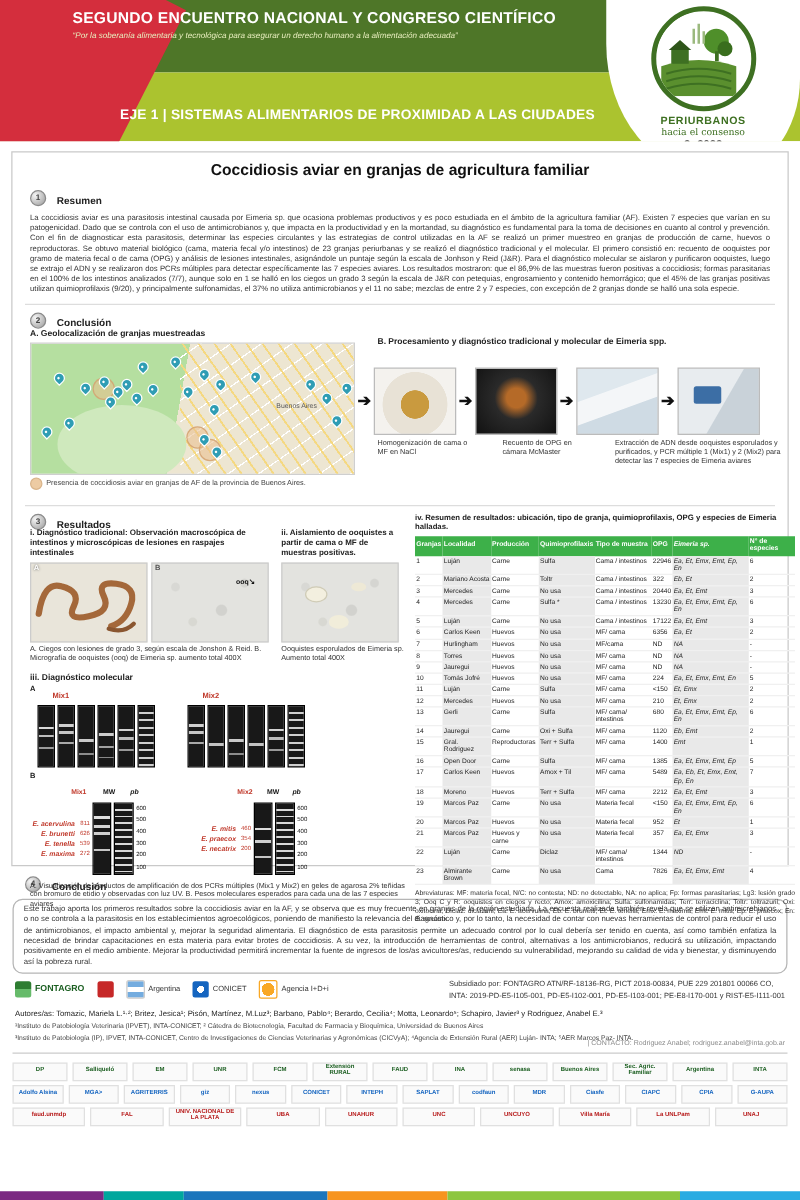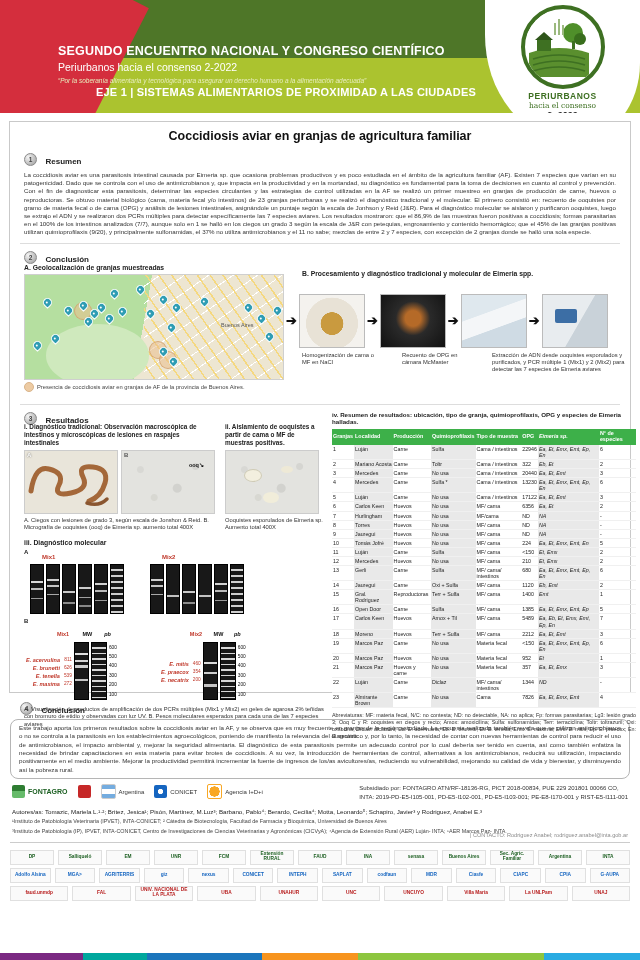--- a/index.html
+++ b/index.html
@@ -5,21 +5,21 @@
   html,body{margin:0;padding:0;background:#fff;}
   body{width:640px;height:960px;overflow:hidden;font-family:"Liberation Sans",sans-serif;color:#222;position:relative;}
   .page{width:640px;height:960px;position:relative;background:#fff;}
 
   
   .hdr{position:relative;width:640px;height:113px;overflow:hidden;}
   .hdr-dark{position:absolute;top:0;left:0;width:640px;height:58px;background:#4e7628;}
   .hdr-light{position:absolute;top:58px;left:0;width:640px;height:55px;background:#abc32f;}
   .corner-wedge{position:absolute;left:-20px;top:-30px;width:120px;height:70px;background:#c3d94e;transform:rotate(18deg);z-index:1;}
   .ribbon{position:absolute;left:-52px;top:-40px;width:150px;height:260px;background:#d42e3d;transform:rotate(27deg);z-index:2;border-radius:0 0 90px 0;}
-  .hdr-text{position:relative;z-index:3;padding:7px 0 0 58px;margin-top:37px;}
+  .hdr-text{position:relative;z-index:3;padding:7px 0 0 58px;}
   .hdr-title{color:#fff;font-size:12.5px;font-weight:bold;letter-spacing:.2px;margin:0;}
   .hdr-sub{color:#fff;font-size:10.5px;margin:3px 0 0 0;font-weight:normal;}
   .hdr-tag{color:#e7edbd;font-size:6.5px;font-style:italic;margin:4px 0 0 0;}
   .eje{position:absolute;z-index:3;top:86px;left:76px;color:#fff;font-size:11px;font-weight:bold;letter-spacing:.2px;margin-left:20px;}
   .badge-blob{position:absolute;z-index:5;top:0;right:0;width:155px;height:140px;background:#fff;border-radius:0 0 40% 55%/0 0 55% 75%;text-align:center;}
   .badge-circle{width:76px;height:76px;margin:5px auto 2px auto;border-radius:50%;background:#fff;border:4px solid #3e7022;position:relative;overflow:hidden;}
   .badge-circle svg{position:absolute;left:0;top:0;}
   .badge-name{font-size:8.5px;font-weight:bold;color:#3e7022;letter-spacing:.5px;}
   .badge-script{font-size:7.5px;color:#3e7022;font-family:"DejaVu Serif",serif;}
   .badge-year{font-size:9px;font-weight:bold;color:#222;}
@@ -170,21 +170,20 @@
 
 <div class="page">
 
   <header class="hdr">
     <div class="hdr-dark"></div>
     <div class="hdr-light"></div>
     <div class="corner-wedge"></div>
     <div class="ribbon"></div>
     <div class="hdr-text">
       <h1 class="hdr-title">SEGUNDO ENCUENTRO NACIONAL Y CONGRESO CIENTÍFICO</h1>
-      <h2 class="hdr-sub">Periurbanos hacia el consenso 2-2022</h2>
       <p class="hdr-tag">“Por la soberanía alimentaria y tecnológica para asegurar un derecho humano a la alimentación adecuada”</p>
     </div>
     <div class="eje">EJE 1  |  SISTEMAS ALIMENTARIOS DE PROXIMIDAD A LAS CIUDADES</div>
     <div class="badge-blob">
       <div class="badge-circle">
         <svg width="68" height="68" viewBox="0 0 68 68">
           <circle cx="34" cy="34" r="33" fill="#ffffff"></circle>
           <path d="M4 44 Q34 34 64 44 L64 68 L4 68 Z" fill="#5a8f2e"></path>
           <path d="M8 50 Q34 42 60 50" stroke="#3e7022" stroke-width="1.5" fill="none"></path>
           <path d="M8 56 Q34 48 60 56" stroke="#3e7022" stroke-width="1.5" fill="none"></path>

